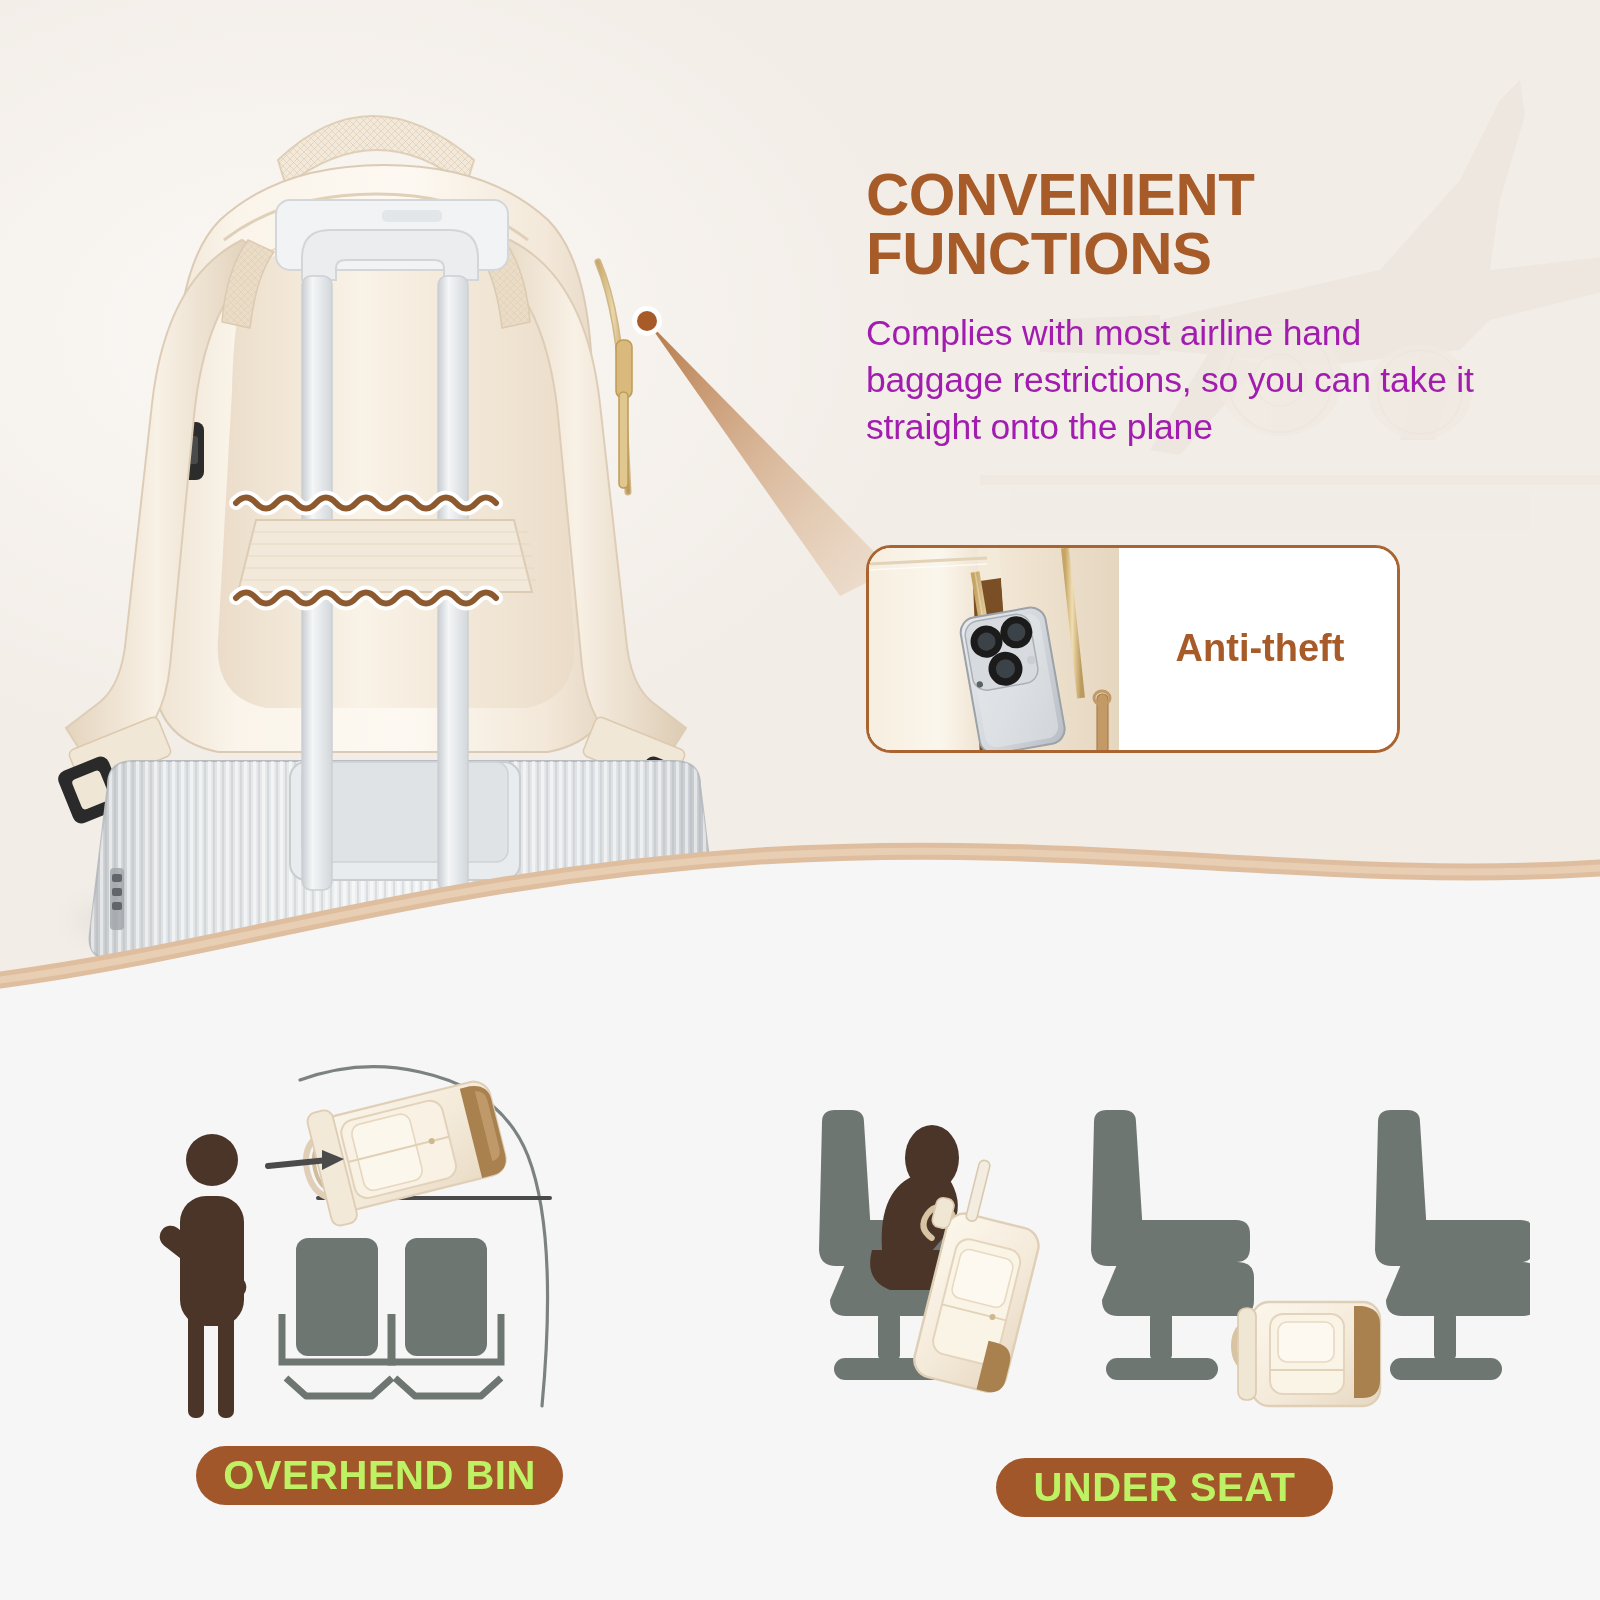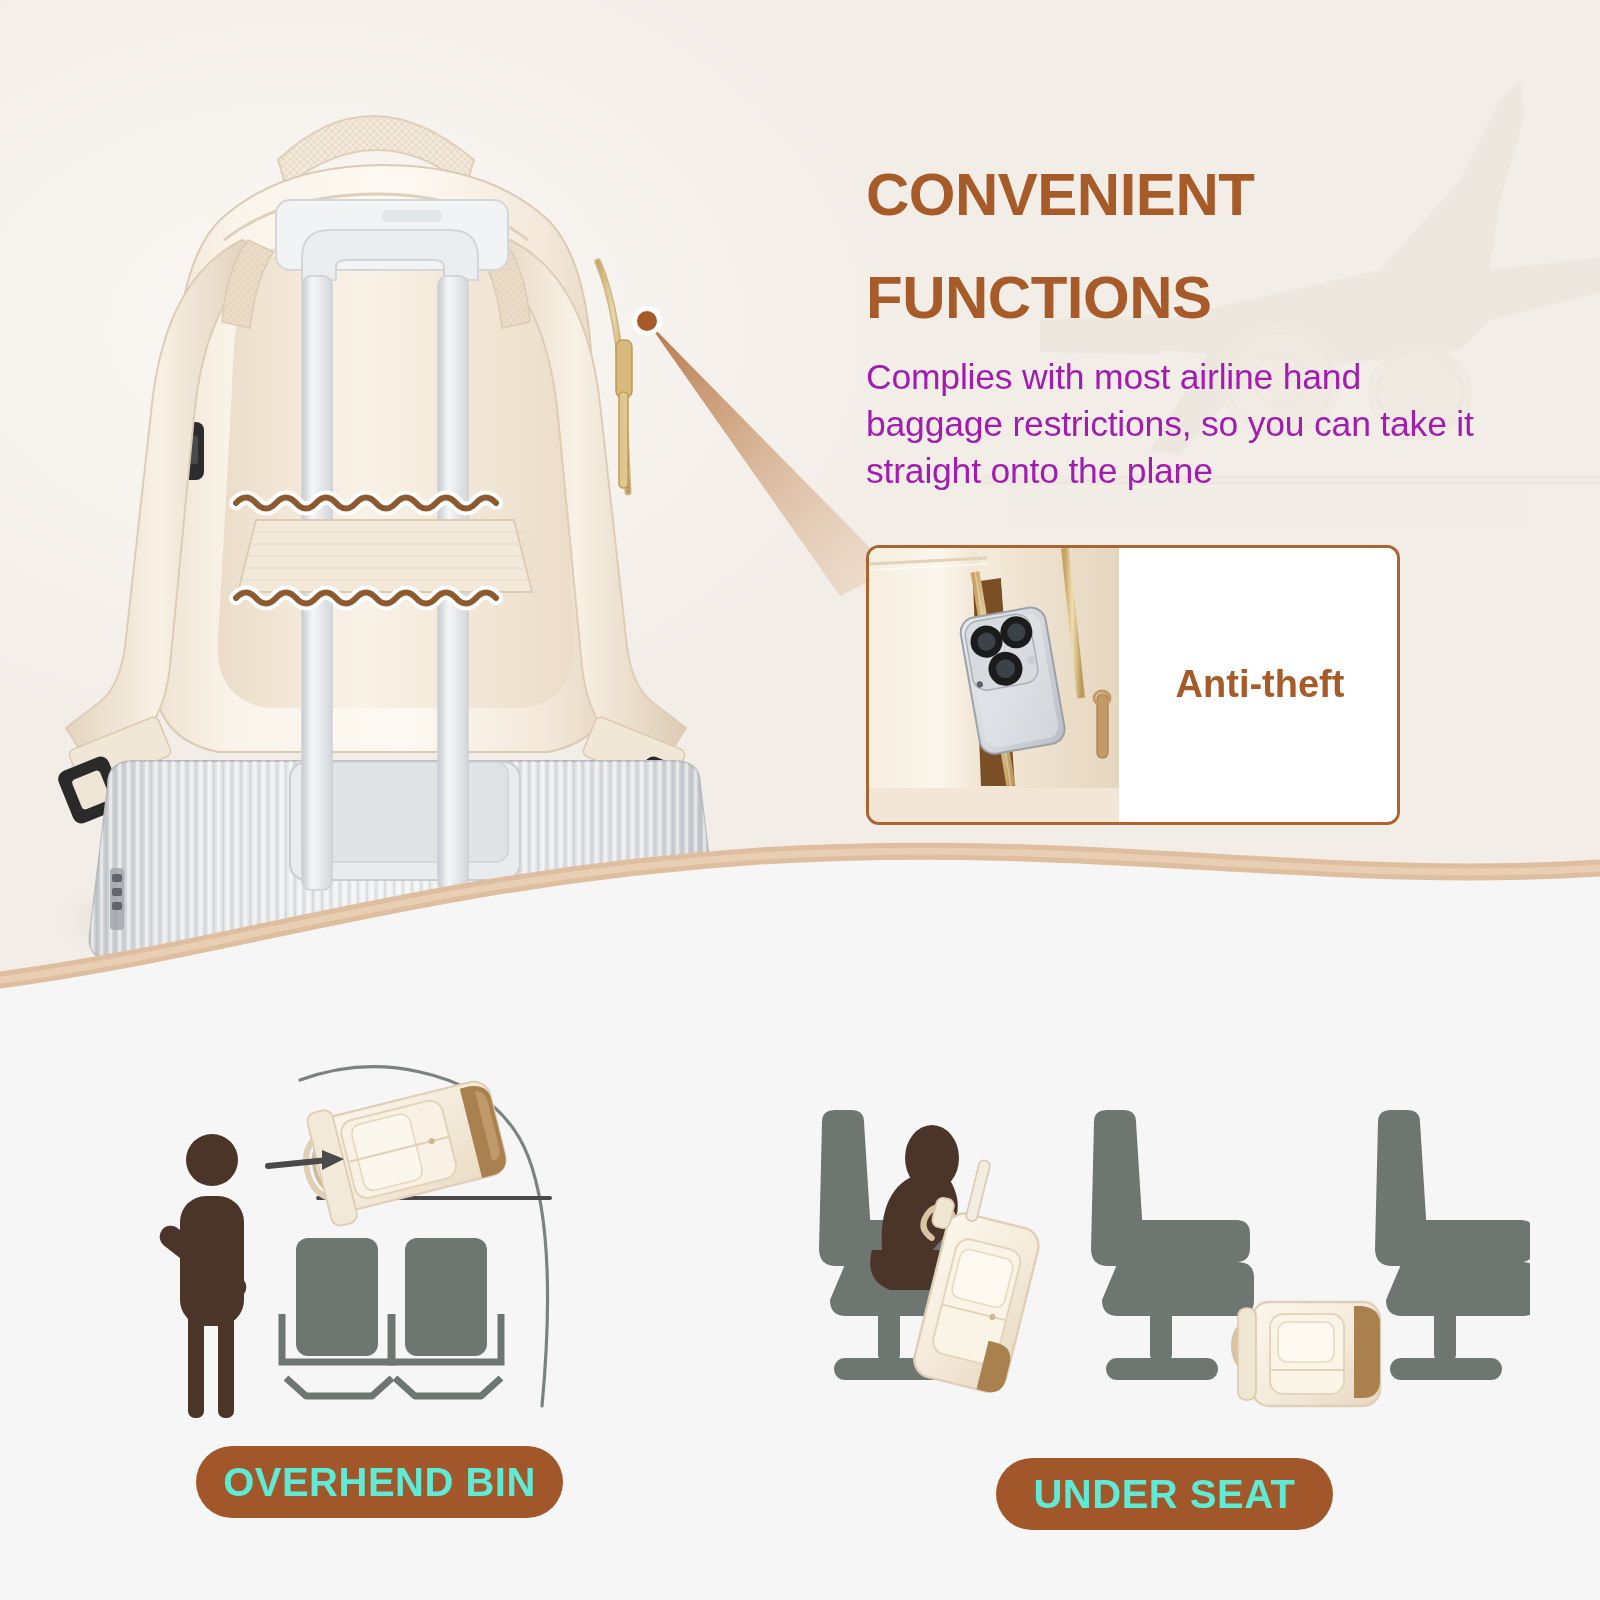--- a/index.html
+++ b/index.html
@@ -30,37 +30,37 @@
 
   
   .hero{ position:absolute; left:10px; top:40px; width:790px; height:920px; }
 
   
   .copy{ position:absolute; left:866px; top:166px; width:700px; }
   .headline{
     color:#A75B28; font-size:60px; line-height:.98; font-weight:700;
     letter-spacing:-.5px; white-space:nowrap;
   }
-  .headline .l2{ display:block;margin-top:44px; }
+  .headline .l2{ display:block; }
   .subcopy{
     margin-top:26px; color:#a21caf; font-size:35.5px; line-height:1.33;
     font-weight:400; max-width:630px; letter-spacing:-.2px;
   }
 
   
   .beam{ position:absolute; left:630px; top:300px; width:300px; height:300px; }
   .dot{
     position:absolute; left:632px; top:306px; width:30px; height:30px;
     border-radius:50%; background:#A75B28; border:5px solid #fff;
   }
 
   
   .feature-card{
-    position:absolute; left:866px; top:545px; width:534px; height:280px;
-    border:3px solid #A9642F; border-radius:13px; overflow:hidden;
+    position:absolute; left:866px; top:545px; width:534px; height:208px;
+    border:3px solid #A9642F; border-radius:25px; overflow:hidden;
     background:#fff;
     display:flex;
   }
   .fc-photo{ position:relative; width:250px; height:100%; overflow:hidden; background:#F3E6D6; }
   .fc-label{
     flex:1; display:flex; flex-direction:column; justify-content:center;
     align-items:center; background:#fff; padding-left:4px;
   }
   .fc-label span{
     color:#A75B28; font-size:38px; font-weight:700; line-height:1.35; display:block;
@@ -68,22 +68,22 @@
   }
 
   
   .bottom-panel{ position:absolute; left:0; top:1000px; width:1600px; height:600px; background:#F6F6F6; }
   .scene{ position:absolute; }
   .scene-left{ left:150px; top:50px; width:480px; height:380px; }
   .scene-right{ left:810px; top:100px; width:720px; height:330px; }
 
   .pill{
     position:absolute; display:flex; align-items:center; justify-content:center;
-    background:#A1572A; color:#5eead4; border-radius:40px;
-    font-size:40px; font-weight:700; letter-spacing:.5px; height:72px;
+    background:#A1572A; color:#bef264; border-radius:40px;
+    font-size:40px; font-weight:700; letter-spacing:.5px; height:59px;
   }
   .pill-left{ left:196px; top:1446px; width:367px; }
   .pill-right{ left:996px; top:1446px; width:337px;margin-top:12px; }
 </style>
 </head>
 <body>
 
 <div class="stage">
 
   <div class="top-panel">

